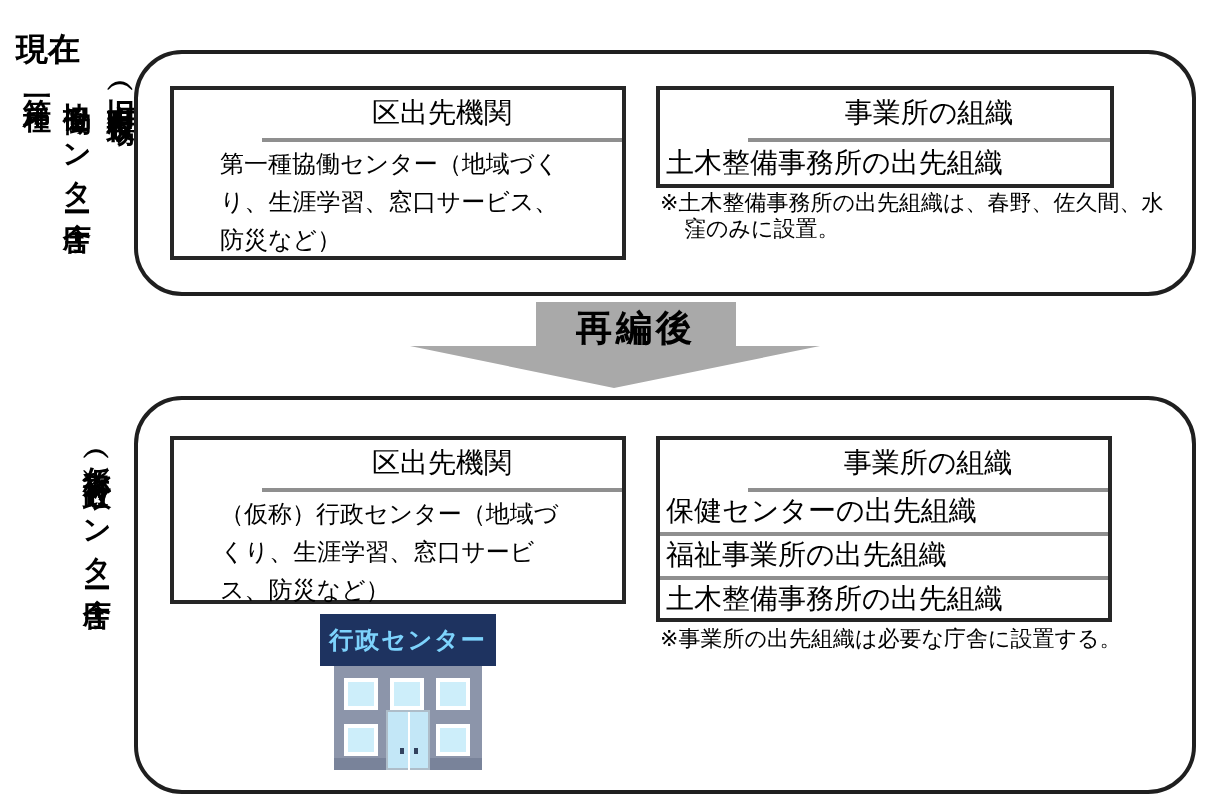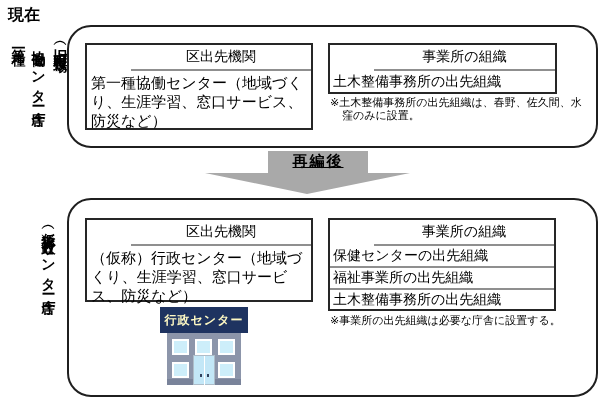--- a/index.html
+++ b/index.html
@@ -2,21 +2,21 @@
 <html><head>
 <meta charset="utf-8">
 <style>
   html,body{margin:0;padding:0;background:#fff;}
   .canvas{
     position:relative;width:607px;height:405px;background:#ffffff;
     font-family:"Liberation Sans","DejaVu Sans",sans-serif;color:#000;
     overflow:hidden;
   }
   
-  .current{position:absolute;left:8px;top:5px;font-size:16px;font-weight:bold;}
+  .current{position:absolute;left:8px;top:15px;font-size:16px;font-weight:bold;}
   
   .vcol{
     position:absolute;writing-mode:vertical-rl;text-orientation:mixed;
     font-weight:bold;font-size:14px;letter-spacing:2px;line-height:1;
     white-space:nowrap;
   }
   .vcol1{left:12px;top:38px;}
   .vcol2{left:32px;top:40px;}
   .vcol3{left:54px;top:36px;}
   .vcol-after{left:42px;top:220px;}
@@ -25,21 +25,21 @@
     position:absolute;border:2px solid #1f1f1f;border-radius:24px;background:#fff;
   }
   .rect-before{left:67px;top:25px;width:527px;height:119px;}
   .rect-after{left:67px;top:198px;width:527px;height:195px;}
   
   .box{position:absolute;border:2px solid #262626;background:#fff;box-sizing:border-box;}
   .box-header{
     height:24px;display:flex;align-items:center;justify-content:center;
     font-size:14px;border-bottom:2px solid #8f8f8f;margin-left:44px;
   }
-  .box-body{font-size:15px;line-height:19px;padding:2px 4px;}
+  .box-body{font-size:12px;line-height:19px;padding:2px 23px;}
   .box-row{
     height:21px;display:flex;align-items:center;font-size:14px;padding-left:3px;
   }
   .box-row + .box-row{border-top:2px solid #8f8f8f;}
   .branch-before{left:85px;top:43px;width:228px;height:87px;}
   .office-before{left:328px;top:43px;width:229px;height:51px;}
   .branch-after{left:85px;top:218px;width:228px;height:84px;}
   .office-after{left:328px;top:218px;width:228px;height:93px;}
   .office-after .box-row{height:20px;}
   
@@ -50,27 +50,27 @@
   .note-before{left:330px;top:96px;width:250px;}
   .note-after{left:330px;top:314px;width:260px;}
   
   .arrow-wrap{position:absolute;left:205px;top:151px;width:205px;height:43px;}
   .arrow-shape{
     position:absolute;left:0;top:0;width:205px;height:43px;background:#a9a9a9;
     clip-path:polygon(63px 0,163px 0,163px 22px,205px 22px,102px 43px,0 22px,63px 22px);
   }
   .arrow-label{
     position:absolute;left:63px;top:1px;width:100px;text-align:center;
-    font-size:15px;font-weight:bold;letter-spacing:2px;text-decoration:underline;
+    font-size:18px;font-weight:bold;letter-spacing:2px;
   }
   
   .bld{position:absolute;left:160px;top:307px;width:88px;height:85px;}
   .bld-sign{
     position:absolute;left:0;top:0;width:88px;height:26px;background:#1e3360;
-    color:#fef9c3;font-size:12px;font-weight:bold;letter-spacing:1px;
+    color:#7dd3fc;font-size:12px;font-weight:bold;letter-spacing:1px;
     display:flex;align-items:center;justify-content:center;
   }
   .bld-body{position:absolute;left:7px;top:26px;width:74px;height:52px;background:#8c95aa;}
   .bld-strip{position:absolute;left:0;bottom:0;width:74px;height:6px;background:#79839a;}
   .win{
     position:absolute;width:13px;height:12px;background:#cdeefa;
     border:2px solid #ffffff;box-sizing:content-box;
   }
   .w-t1{left:5px;top:6px;}  .w-t2{left:28px;top:6px;}  .w-t3{left:51px;top:6px;}
   .w-b1{left:5px;top:29px;} .w-b2{left:51px;top:29px;}

